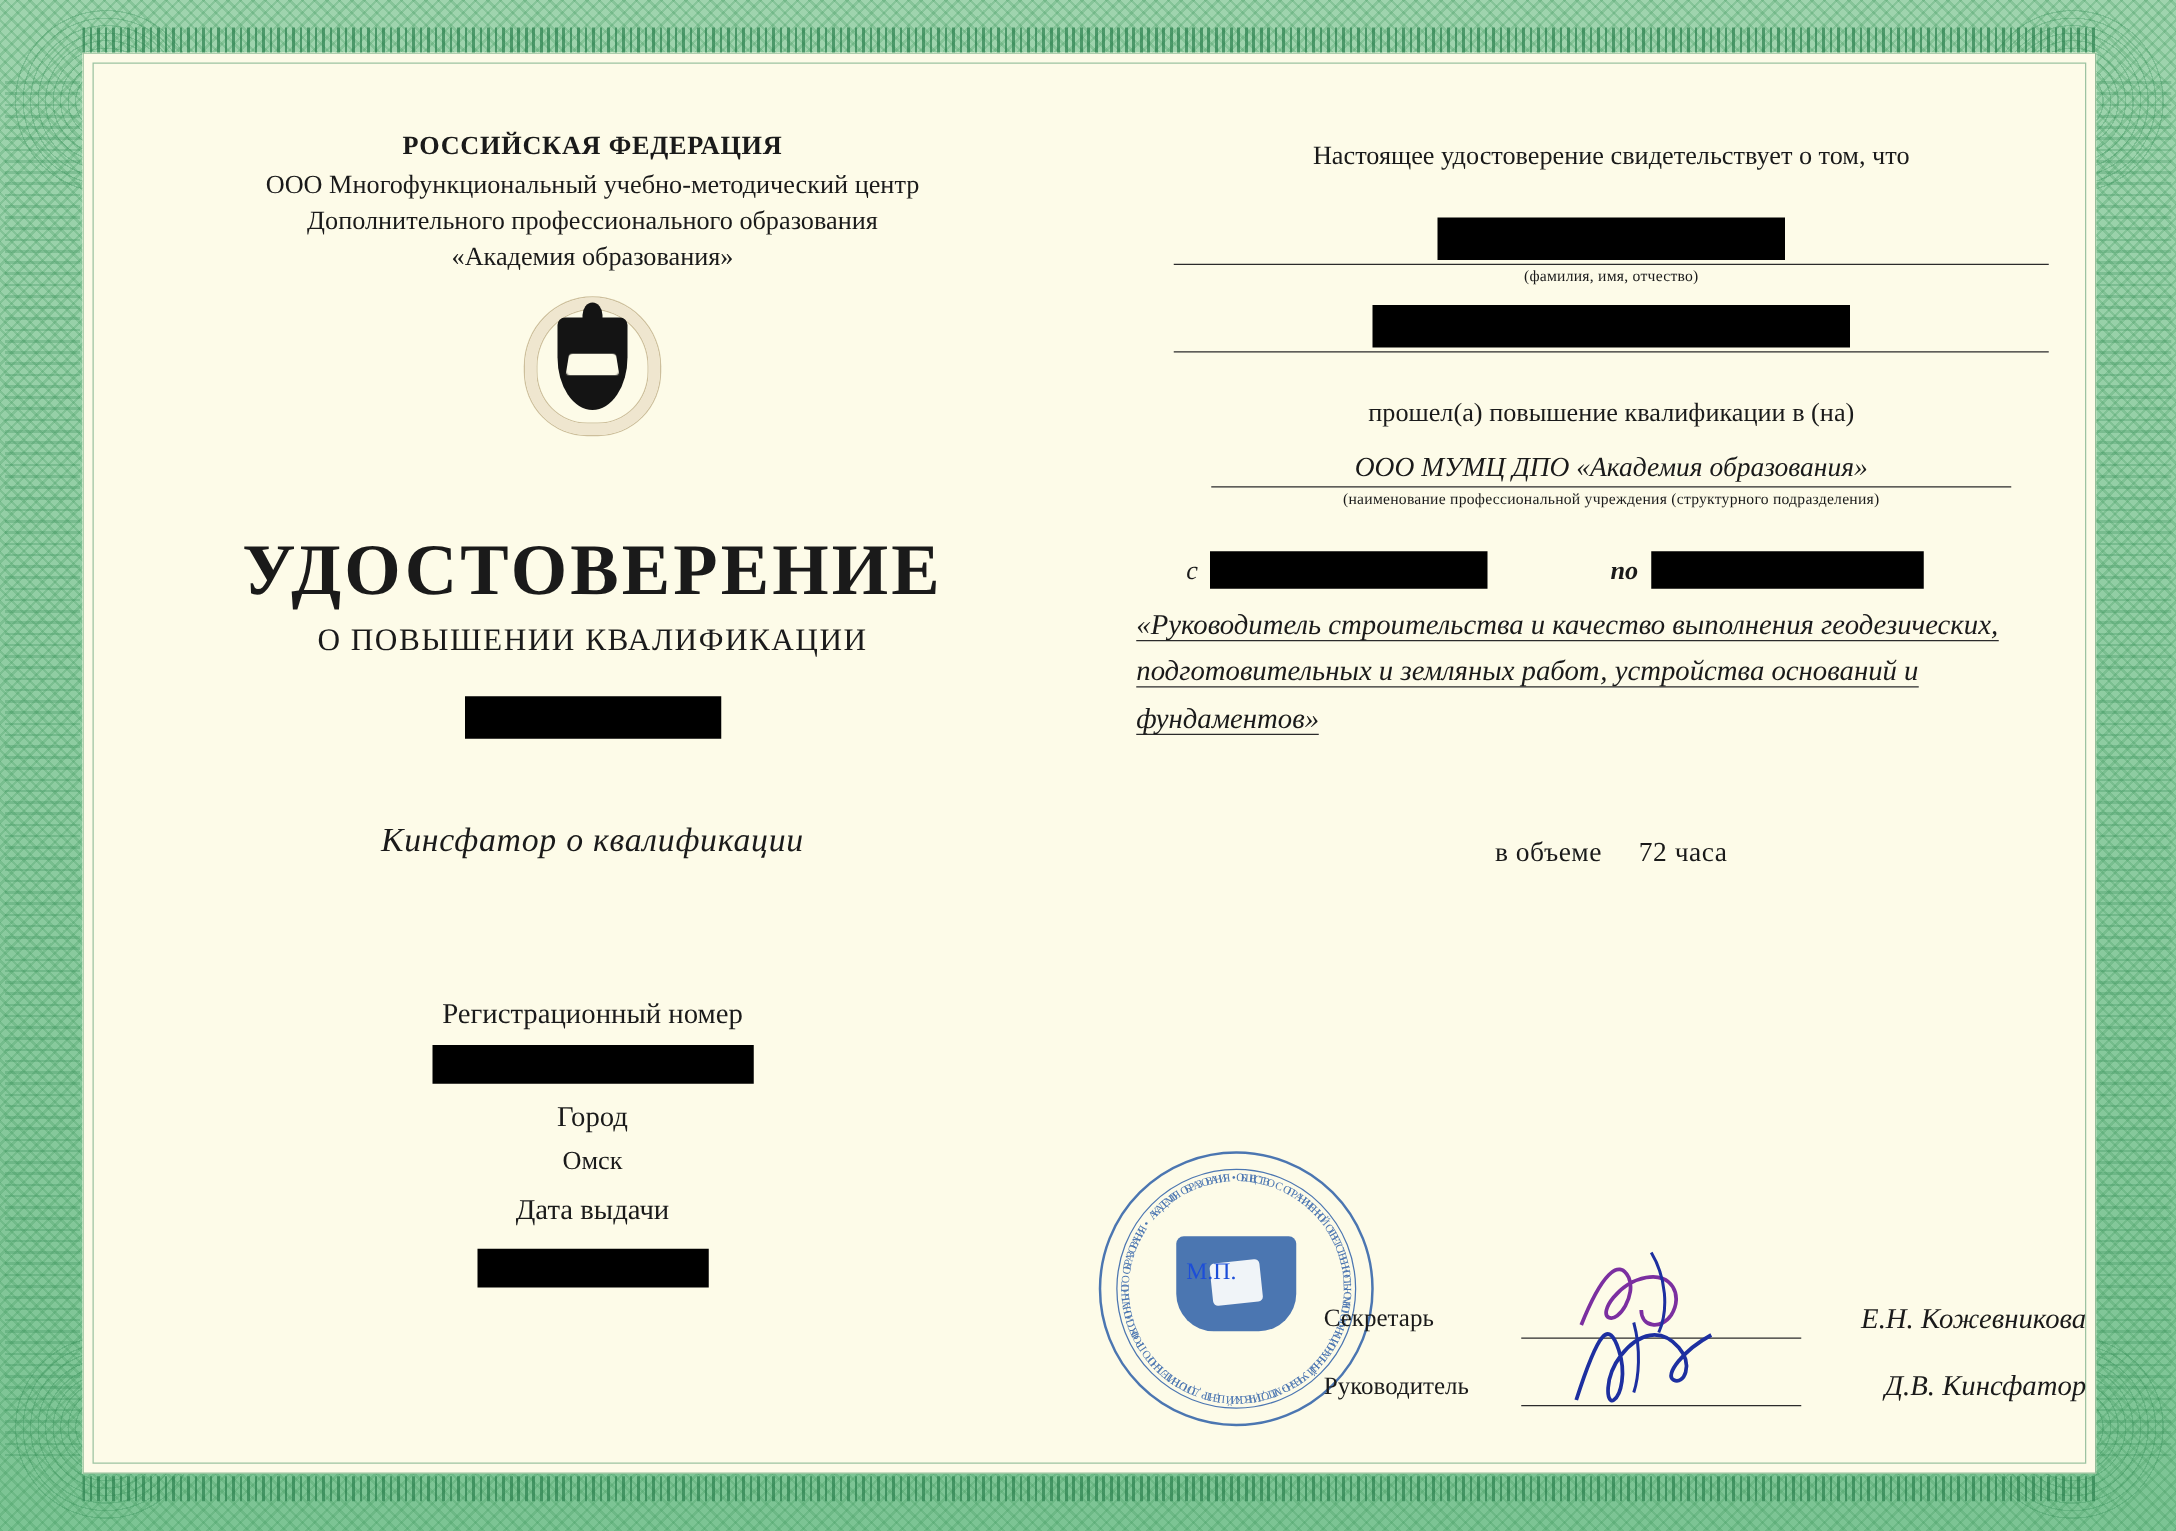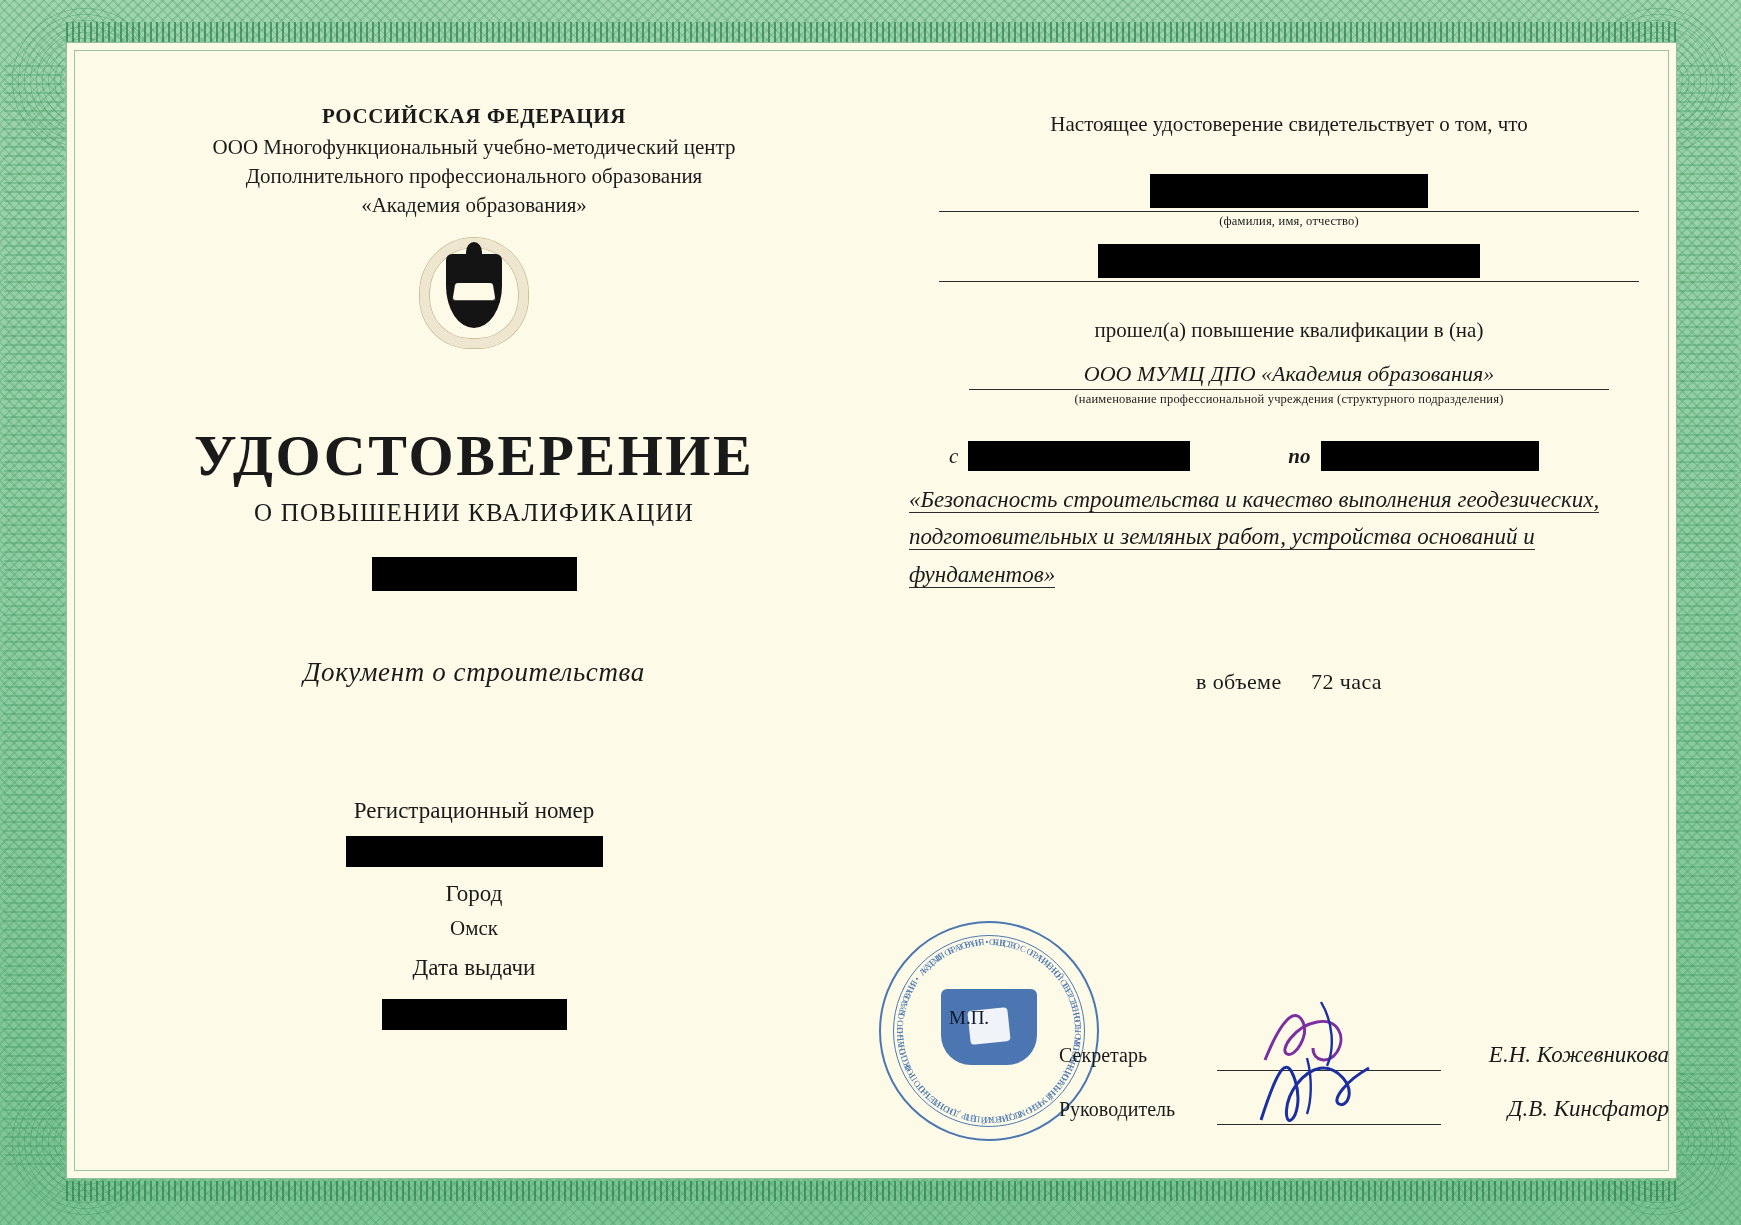--- a/index.html
+++ b/index.html
@@ -287,21 +287,21 @@
     left: 28px; top: 20px;
     width: 40px; height: 34px;
     background: #eef3fb;
     border-radius: 4px;
     transform: rotate(-6deg);
   }
   .mp {
     position: absolute;
     left: 40px; bottom: 112px;
     font-size: 19px;
-    color: #0f172a;
+    color: #1d4ed8;
   }
 
   .sign-rows {
     position: absolute;
     right: 0; bottom: 16px;
     width: 610px;
   }
   .sign-row {
     display: flex;
     align-items: flex-end;
@@ -354,21 +354,21 @@
         <div class="book"></div>
       </div>
 
       <div class="title-main">УДОСТОВЕРЕНИЕ</div>
       <div class="title-sub">О ПОВЫШЕНИИ КВАЛИФИКАЦИИ</div>
 
       <div style="margin-top:30px;">
         <span class="redacted" style="width:205px;height:34px;"></span>
       </div>
 
-      <div class="doc-kind">Документ  о  строительства</div>
+      <div class="doc-kind">Кинсфатор  о  квалификации</div>
 
       <div class="reg-label">Регистрационный номер</div>
       <div style="margin-top:12px;">
         <span class="redacted" style="width:257px;height:31px;"></span>
       </div>
 
       <div class="city-label">Город</div>
       <div class="city-value">Омск</div>
       <div class="date-label">Дата выдачи</div>
       <div style="margin-top:18px;">
@@ -395,21 +395,21 @@
       <div class="field-caption" style="width:700px;margin-left:auto;margin-right:auto;">(наименование профессиональной учреждения (структурного подразделения)</div>
 
       <div class="dates-row">
         <span class="lbl">с</span>
         <span class="blk" style="width:222px;"></span>
         <span class="lbl" style="margin-left:88px;font-weight:bold;">по</span>
         <span class="blk" style="width:218px;"></span>
       </div>
 
       <div class="prog-title">
-        <span>«Безопасность строительства и качество выполнения геодезических,</span><br>
+        <span>«Руководитель строительства и качество выполнения геодезических,</span><br>
         <span>подготовительных и земляных работ, устройства оснований и</span><br>
         <span>фундаментов»</span>
       </div>
 
       <div class="volume">
         <span>в объеме</span>
         &nbsp;&nbsp;&nbsp;
         <b>72 часа</b>
       </div>
 

